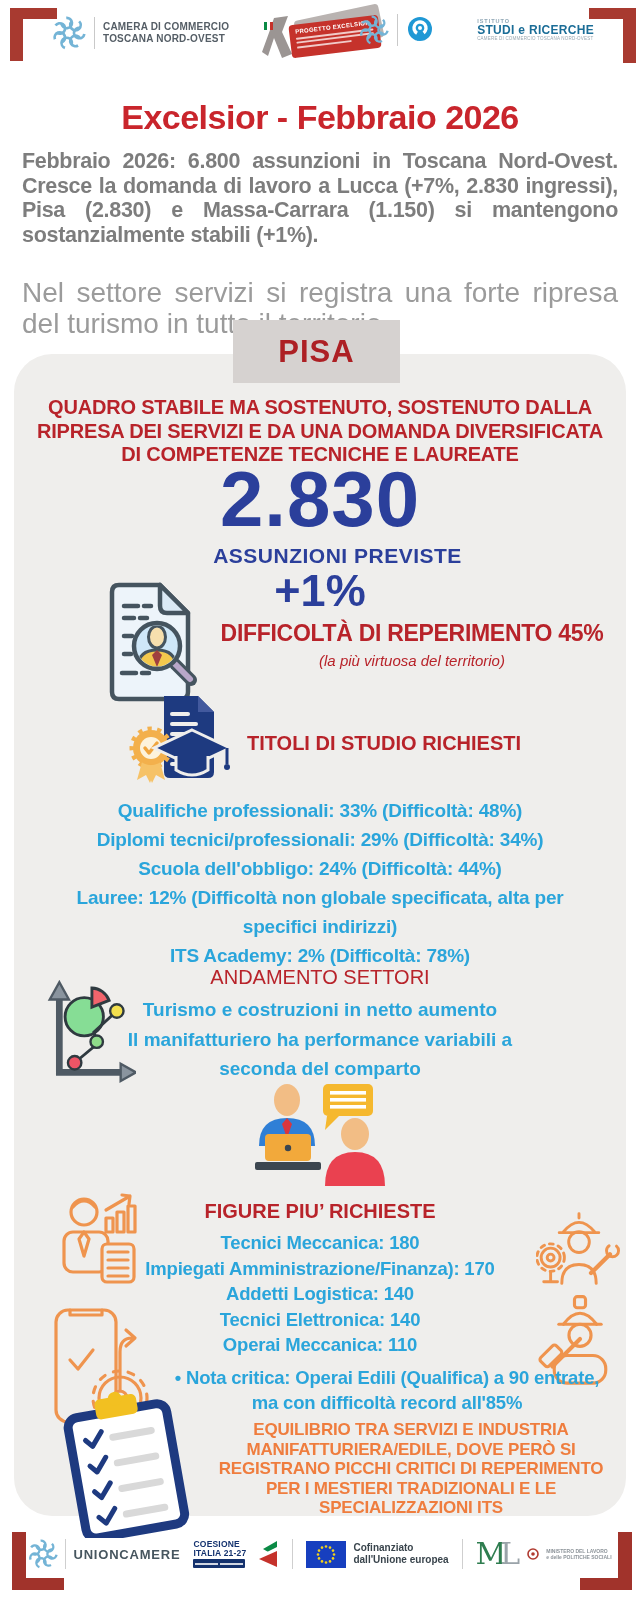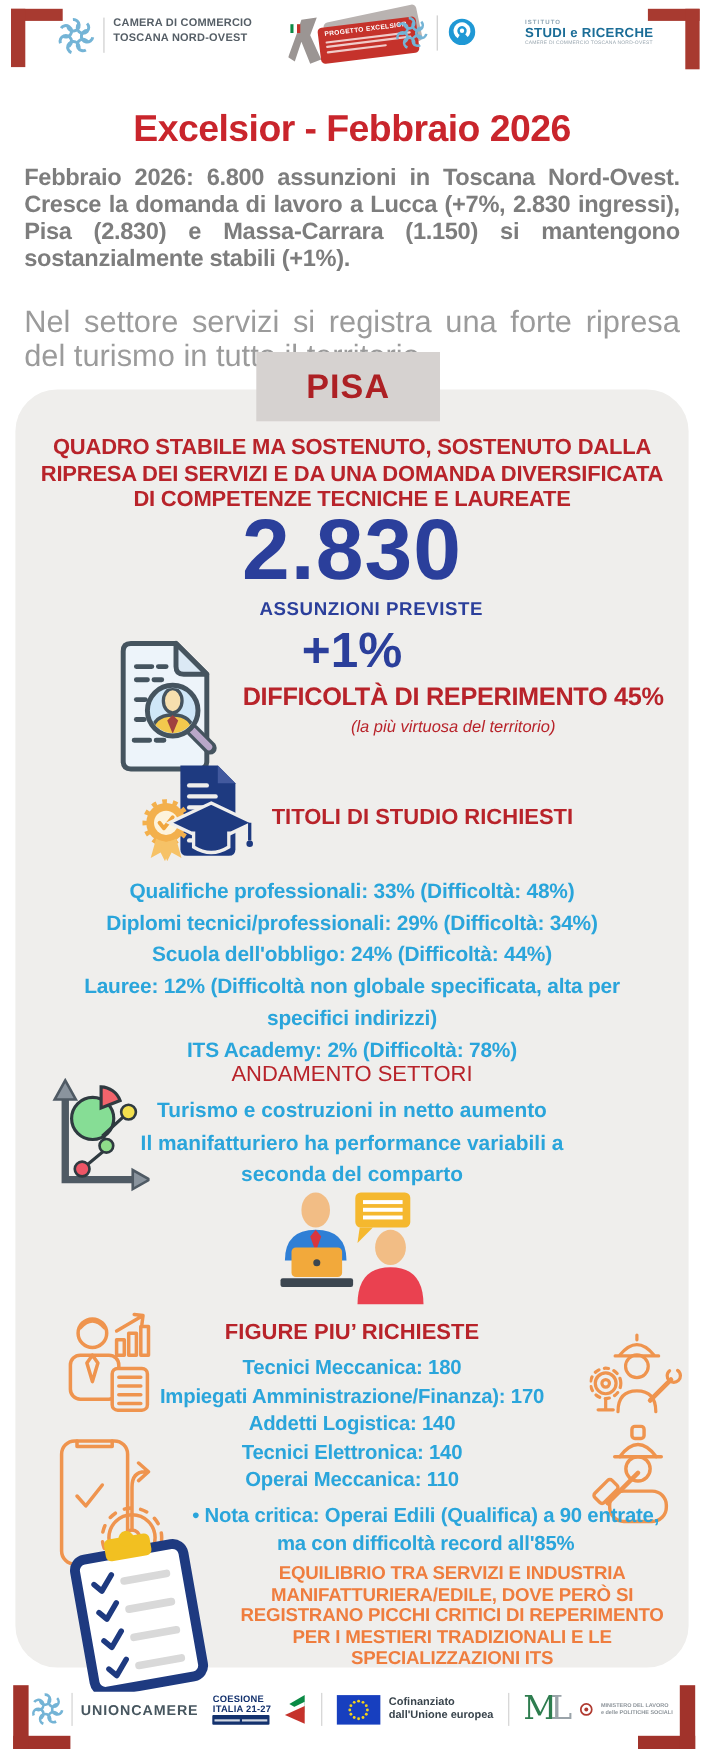--- a/index.html
+++ b/index.html
@@ -7,21 +7,21 @@
         font-family:"Liberation Sans",sans-serif;overflow:hidden;}
 
   
   .bracket{position:absolute;}
   .bracket.tl{left:10px;top:8px;width:34px;height:42px;border-left:13px solid #a83a30;border-top:11px solid #a83a30;}
   .bracket.tr{right:4px;top:8px;width:34px;height:44px;border-right:13px solid #a83a30;border-top:11px solid #a83a30;}
   .bracket.bl{left:12px;bottom:10px;width:38px;height:46px;border-left:14px solid #a1332b;border-bottom:12px solid #a1332b;}
   .bracket.br{right:8px;bottom:10px;width:38px;height:46px;border-right:14px solid #a1332b;border-bottom:12px solid #a1332b;}
 
   
-  .hdr-left{position:absolute;left:52px;top:16px;display:flex;gap:8px;}
+  .hdr-left{position:absolute;left:52px;top:16px;display:flex;align-items:center;gap:8px;}
   .hdr-left .vline, .hdr-right .vline{width:1px;height:32px;background:#c9c9c9;}
   .hdr-left .txt{font-size:10px;font-weight:700;color:#555e66;line-height:1.25;letter-spacing:.2px;}
   .hdr-badge{position:absolute;left:258px;top:10px;width:135px;height:52px;}
   .badge-back{position:absolute;left:38px;top:2px;width:86px;height:34px;background:#b9b3b1;border-radius:4px;transform:rotate(-12deg);}
   .badge-front{position:absolute;left:32px;top:10px;width:90px;height:33px;background:#c5322b;border-radius:4px;transform:rotate(-7deg);
                padding:4px 6px;box-sizing:border-box;}
   .badge-front .t{font-size:6px;font-weight:700;color:#fff;letter-spacing:.3px;}
   .badge-front .l{height:2px;background:rgba(255,255,255,.75);margin-top:2.5px;border-radius:1px;}
   .hdr-right{position:absolute;right:46px;top:14px;display:flex;align-items:center;gap:8px;}
   .inst-txt{line-height:1.1;margin-left:35px;}
@@ -40,21 +40,21 @@
   .province{position:absolute;left:233px;top:320px;width:167px;height:63px;background:#d6d2d0;
             display:flex;align-items:center;justify-content:center;z-index:3;
             font-size:31px;font-weight:800;color:#ad2024;letter-spacing:1px;}
 
   .card{position:absolute;left:14px;top:354px;width:612px;height:1162px;background:#efeeec;border-radius:38px;}
   .headline{position:absolute;left:20px;right:20px;top:42px;text-align:center;
             font-size:20px;font-weight:800;color:#b8232a;line-height:1.18;letter-spacing:-.2px;}
   .bignum{position:absolute;left:0;right:0;top:106px;text-align:center;
           font-size:78px;font-weight:800;color:#2b3f9b;line-height:1;letter-spacing:1px;}
   .bignum-label{position:absolute;left:0;right:0;top:190px;text-align:center;
-                font-size:17px;font-weight:800;color:#2b3f9b;letter-spacing:.5px;margin-left:35px;}
+                font-size:21px;font-weight:800;color:#2b3f9b;letter-spacing:.5px;margin-left:35px;}
   .plus{position:absolute;left:0;right:0;top:212px;text-align:center;
         font-size:45px;font-weight:800;color:#2b3f9b;line-height:1.1;}
   .diff-icon{position:absolute;left:86px;top:226px;}
   .diff-text{position:absolute;left:190px;right:6px;top:266px;text-align:center;}
   .diff-text .h{font-size:23px;font-weight:800;color:#b8232a;letter-spacing:-.3px;}
   .diff-text .n{font-size:15px;font-style:italic;color:#b8232a;margin-top:5px;}
   .edu-icon{position:absolute;left:112px;top:334px;}
   .edu-heading{position:absolute;left:210px;width:320px;top:378px;text-align:center;
                font-size:20px;font-weight:800;color:#b8232a;}
   .edu-list{position:absolute;left:0;right:0;top:442px;text-align:center;

